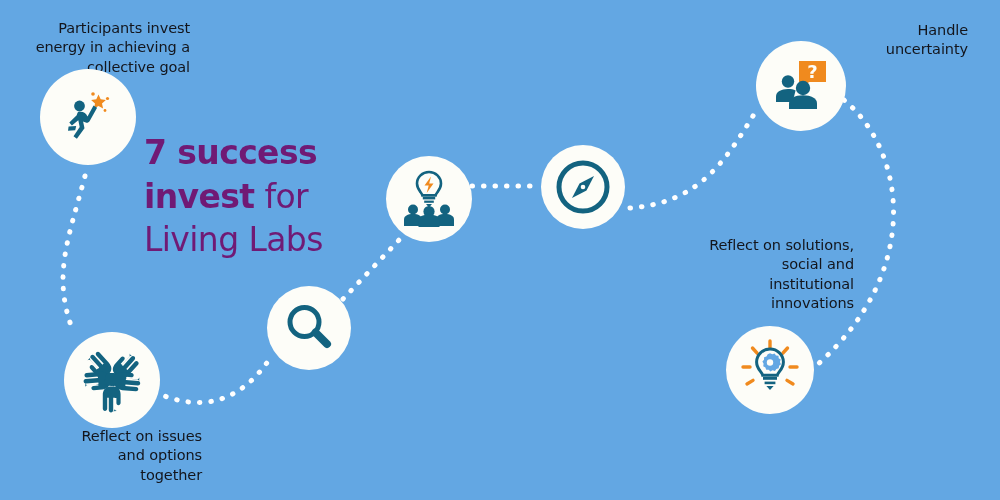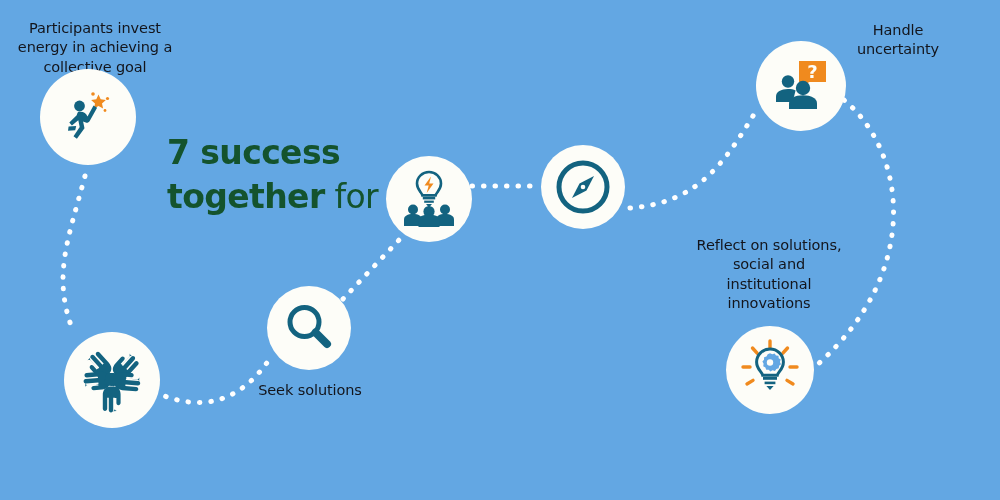--- a/index.html
+++ b/index.html
@@ -29,30 +29,30 @@
     display: flex;
     align-items: center;
     justify-content: center;
   }
   .node svg { display: block; }
   .caption {
     position: absolute;
     color: #13151C;
     font-size: 14.5px;
     line-height: 1.33;
-    text-align: center;
+    text-align: right;
     white-space: pre-line;
     letter-spacing: -0.1px;
   }
   #title {
     position: absolute;
-    left: 167px;
+    left: 144px;
     top: 131px;
     width: 330px;
-    color: #14532d;
+    color: #701a75;
     font-size: 33px;
     line-height: 1.32;
     letter-spacing: -0.6px;
   }
   #title .strong { font-weight: bold; }
   #title .light { font-weight: normal; }
   .title-line { display: block; }
 </style>
 </head>
 <body>
@@ -65,21 +65,22 @@
       <path d="M 155 392 C 205 415 243 399 271 357"></path>
       <path d="M 343 299 L 399 240"></path>
       <path d="M 472 186 L 538 186"></path>
       <path d="M 630 208 C 700 203 726 160 756 111"></path>
       <path d="M 844 100 C 905 150 924 270 817 365"></path>
     </g>
   </svg>
 
   <div id="title">
     <span class="title-line strong">7 success</span>
-    <span class="title-line"><span class="strong">together</span><span class="light"> for</span></span>
+    <span class="title-line"><span class="strong">invest</span><span class="light"> for</span></span>
+    <span class="title-line light">Living Labs</span>
   </div>
 
   <div class="caption" style="left:0px; top:19px; width:190px;">Participants invest
 energy in achieving a
 collective goal</div>
   <div class="node" style="left:40px; top:69px; width:96px; height:96px;">
     <svg width="62" height="62" viewBox="0 0 62 62">
       <g fill="#F08A1E">
         <path d="M41.5 8.5 l2.2 4.8 5.2 0.6 -3.9 3.5 1.1 5.2 -4.6-2.7 -4.6 2.7 1.1-5.2 -3.9-3.5 5.2-0.6 z"></path>
         <circle cx="36" cy="8" r="1.8"></circle>
@@ -118,28 +119,30 @@
           <rect x="29" y="31" width="10" height="9" rx="2"></rect>
         </g>
 
         <g transform="rotate(180 33 33)">
           <path d="M28 2 c1.3 0 2.2 1 2.2 2.2 v11 h1.6 v-12.4 c0 -1.2 1 -2.2 2.2 -2.2 1.2 0 2.2 1 2.2 2.2 v12.4 h1.6 v-11 c0 -1.2 1 -2.2 2.2 -2.2 1.2 0 2.2 1 2.2 2.2 v13.6 c0 5 -2.6 8.6 -7.4 8.6 h-3.6 c-4.4 0 -6.8 -3.4 -6.8 -8 v-8.4 c0 -1.2 1 -2.2 2.2 -2.2 1.2 0 2 1 2 2.2 v5 h1.6 v-11 c0 -1.2 1 -2.2 2.2 -2.2z"></path>
           <rect x="29" y="28" width="10" height="12" rx="2"></rect>
         </g>
       </g>
     </svg>
   </div>
+  <div class="caption" style="left:22px; top:427px; width:180px;">Reflect on issues
+and options
+together</div>
 
   <div class="node" style="left:267px; top:286px; width:84px; height:84px;">
     <svg width="54" height="54" viewBox="0 0 54 54">
       <circle cx="22.5" cy="21" r="14.5" fill="none" stroke="#136380" stroke-width="5"></circle>
       <path d="M33.5 31.5 L45 43" stroke="#136380" stroke-width="8" stroke-linecap="round"></path>
     </svg>
   </div>
-  <div class="caption" style="left:244px; top:381px; width:132px;">Seek solutions</div>
 
   <div class="node" style="left:386px; top:156px; width:86px; height:86px;">
     <svg width="60" height="60" viewBox="0 0 60 60">
 
       <path d="M30 3 c-6.6 0 -12 5.2 -12 11.6 0 4.2 2 6.6 3.6 8.6 1 1.3 1.6 2.2 1.8 3.2 h13.2 c0.2 -1 0.8 -1.9 1.8 -3.2 1.6 -2 3.6 -4.4 3.6 -8.6 0 -6.4 -5.4 -11.6 -12 -11.6z" fill="none" stroke="#136380" stroke-width="2.6"></path>
       <rect x="23.8" y="28" width="12.4" height="2.4" fill="#136380"></rect>
       <rect x="25.2" y="31.6" width="9.6" height="2.2" fill="#136380"></rect>
       <path d="M27 35 h6 l-3 3.4z" fill="#136380"></path>
 
       <path d="M32 7.5 l-6.5 9 h4.2 l-2 7.5 6.8 -9.6 h-4.3z" fill="#F08A1E"></path>

